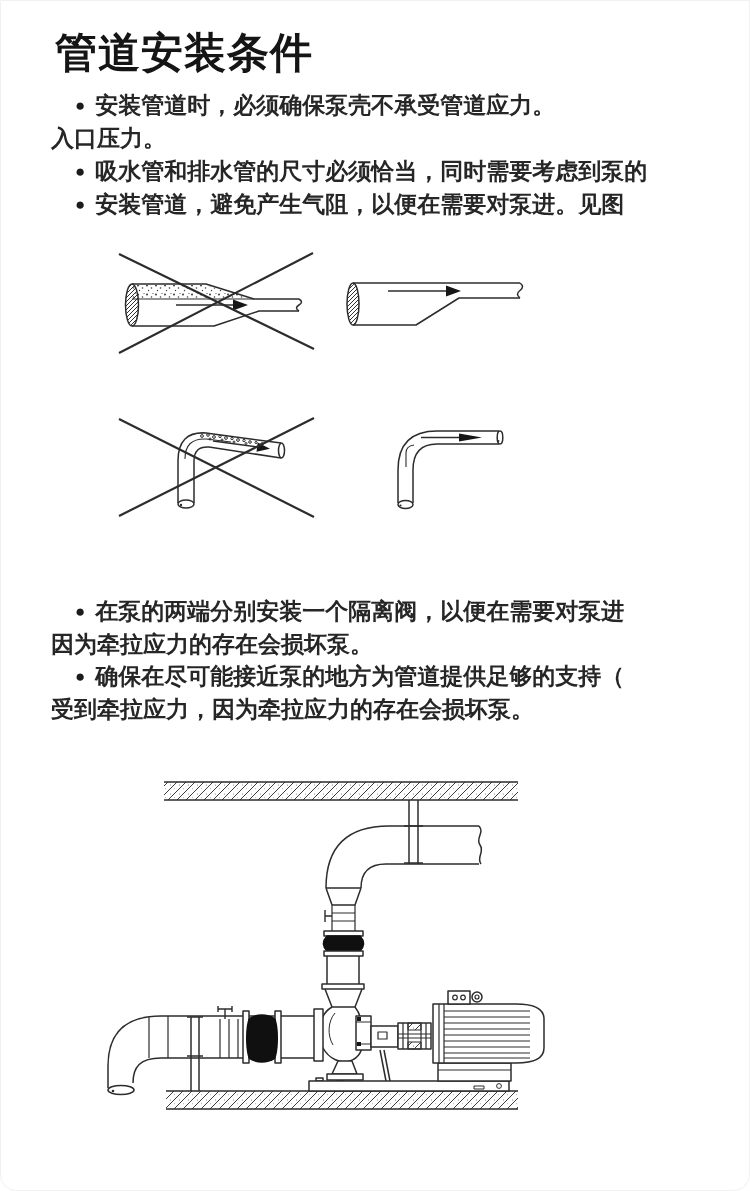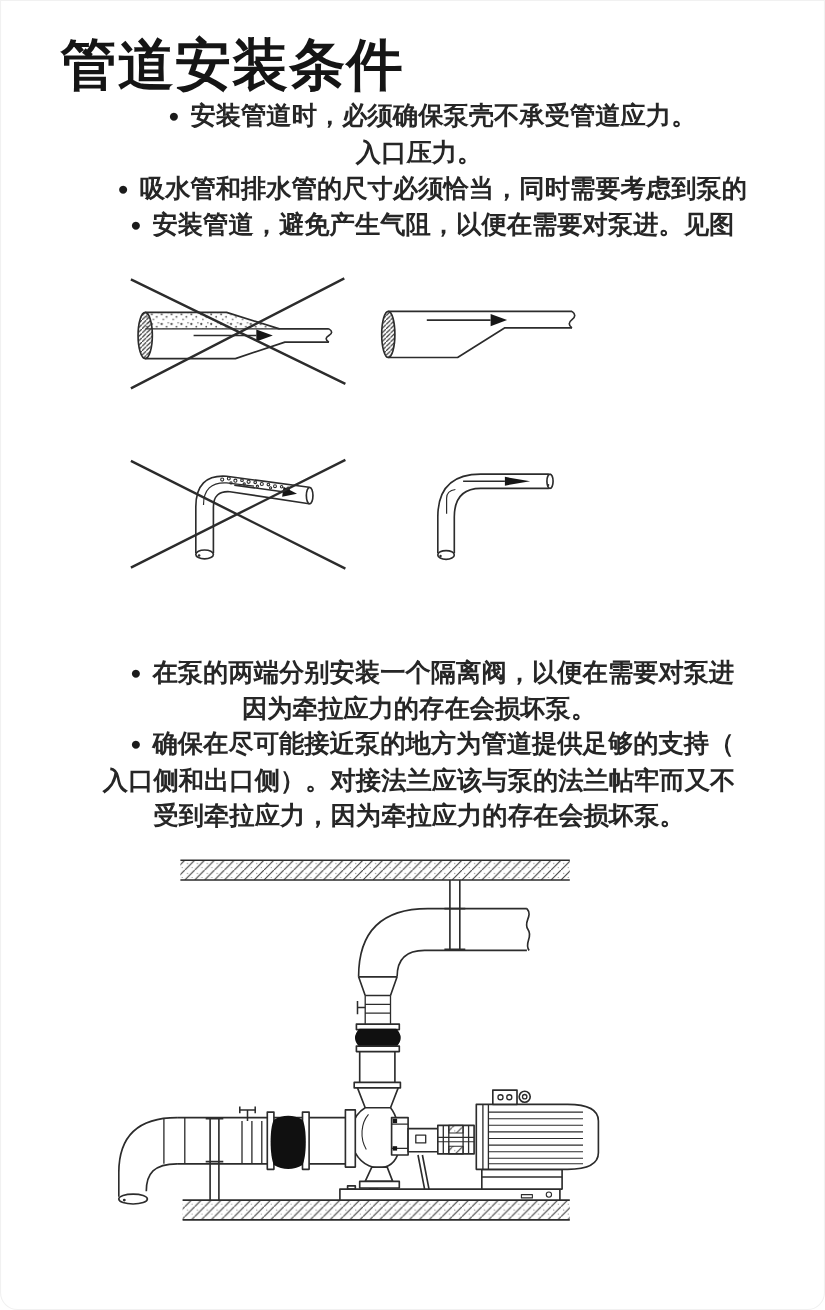--- a/index.html
+++ b/index.html
@@ -4,23 +4,23 @@
 <style>
   html,body{margin:0;padding:0;background:#ffffff;}
   body{width:750px;height:1191px;position:relative;overflow:hidden;}
   .page{
     position:relative;width:750px;height:1191px;background:#ffffff;
     font-family:"Liberation Sans","DejaVu Sans",sans-serif;color:#222;
     border:1px solid #f1f1f1;border-radius:0 0 16px 16px;box-sizing:border-box;
   }
   .title{
     position:absolute;left:54px;top:24px;margin:0;
-    font-size:51px;font-weight:700;color:#151515;letter-spacing:1px;white-space:nowrap;
+    font-size:42px;font-weight:700;color:#151515;letter-spacing:1px;white-space:nowrap;
   }
-  .tb{position:absolute;left:50px;width:660px;font-size:23px;font-weight:700;color:#262626;text-align:center;}
+  .tb{position:absolute;left:50px;width:660px;font-size:23px;font-weight:700;color:#262626;}
   .tb .line{line-height:33px;white-space:nowrap;}
   .tb.bottom .line{line-height:32px;}
   .bullet{display:inline-block;margin-left:24px;margin-right:10px;font-size:17px;vertical-align:2px;color:#1b1b1b;}
   .tb.top{top:88px;}
   .tb.bottom{top:594px;}
   .fig{position:absolute;}
   .fig svg{display:block;}
 </style>
 </head>
 <body>
@@ -138,21 +138,20 @@
     </svg>
   </div>
 
   <div class="tb bottom">
     <div class="para">
       <div class="line first"><span class="bullet">●</span><span>在泵的两端分别安装一个隔离阀，以便在需要对泵进</span></div>
       <div class="line">因为牵拉应力的存在会损坏泵。</div>
     </div>
     <div class="para">
       <div class="line first"><span class="bullet">●</span><span>确保在尽可能接近泵的地方为管道提供足够的支持（</span></div>
-      <div class="line">入口侧和出口侧）。对接法兰应该与泵的法兰帖牢而又不</div>
       <div class="line">受到牵拉应力，因为牵拉应力的存在会损坏泵。</div>
     </div>
   </div>
 
   <div class="fig" style="left:95px;top:772px;">
     <svg width="460" height="345" viewBox="0 0 460 345">
       <defs>
         <pattern id="g-h" width="9" height="9" patternUnits="userSpaceOnUse">
           <path d="M-1,10 L10,-1" stroke="#3d3d3d" stroke-width="1" fill="none"></path>
           <circle cx="2.5" cy="3" r="0.5" fill="#666"></circle>

